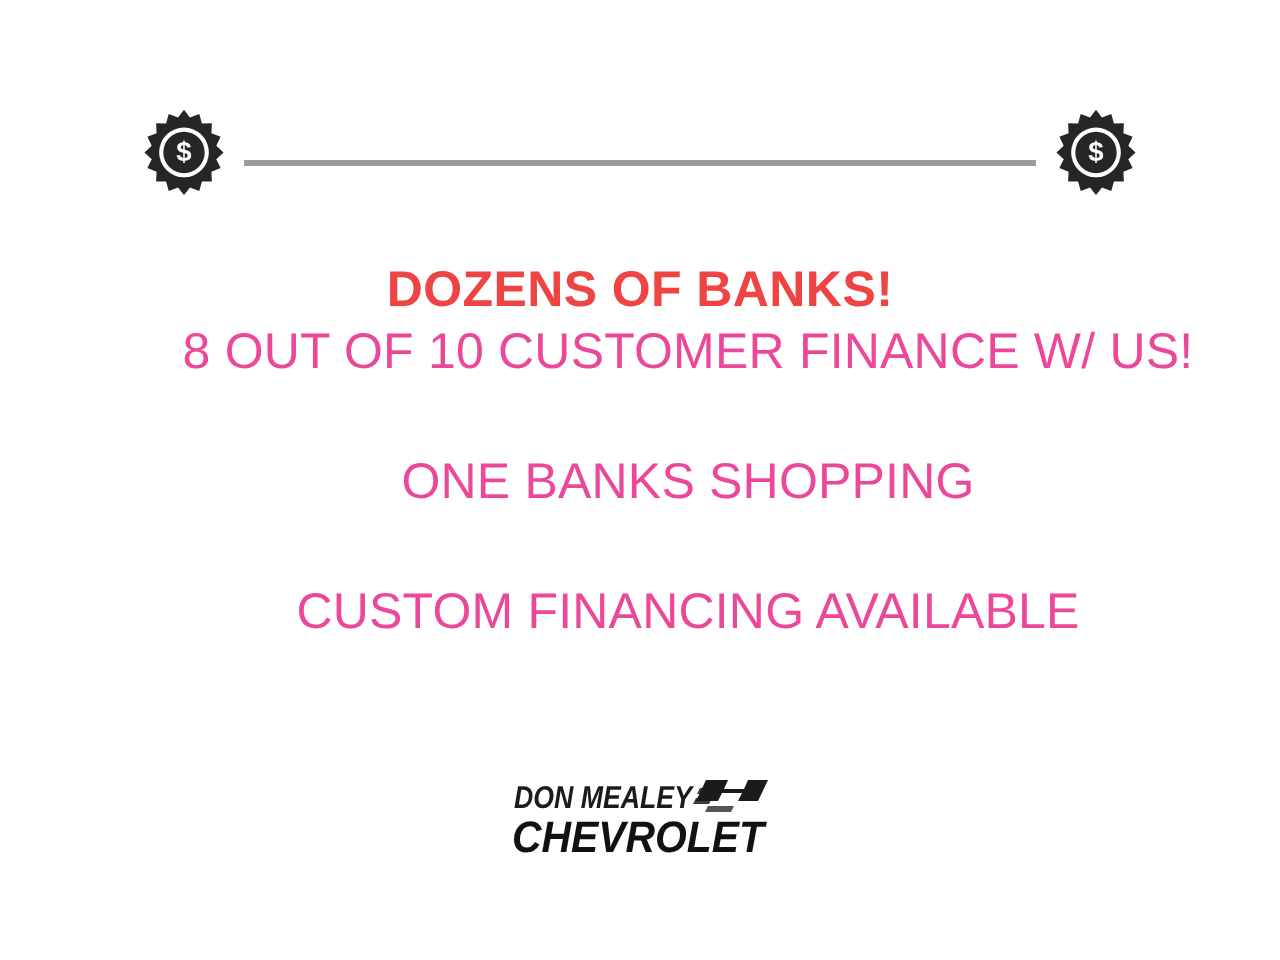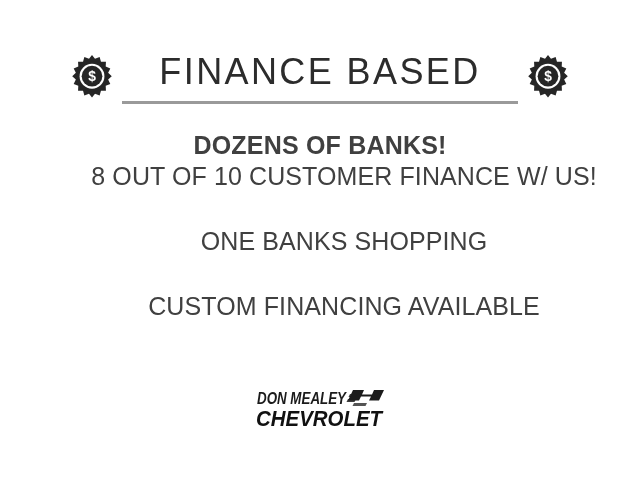--- a/index.html
+++ b/index.html
@@ -75,30 +75,30 @@
   }
   .group { margin: 0; }
   .group.g1 { margin-top: 0px; }
   .group.g2 { margin-top: 34px; }
   .group.g3 { margin-top: 34px; }
 
   .line-head {
     font-size: 25px;
     font-weight: 700;
     letter-spacing: 0.2px;
-    color: #404040;
+    color: #ef4444;
     line-height: 31px;
     white-space: nowrap;
     text-align: center;
   }
   .line-sub {
     font-size: 25px;
     font-weight: 500;
     letter-spacing: 0.1px;
-    color: #404040;
+    color: #ec4899;
     line-height: 31px;
     white-space: nowrap;
     padding-left: 48px;
   }
   .line-sub.wide {
     font-size: 25px;
     letter-spacing: 0.1px;
   }
 
   
@@ -125,21 +125,20 @@
           <path d="M50 2 L56.5 10.2 L66.6 6.4 L69.5 16.8 L80.3 16.6 L79.8 27.4 L89.8 31.3 L85.1 41.0 L93.0 48.3 L85.1 55.6 L89.8 65.3 L79.8 69.2 L80.3 80.0 L69.5 79.8 L66.6 90.2 L56.5 86.4 L50 94.6 L43.5 86.4 L33.4 90.2 L30.5 79.8 L19.7 80.0 L20.2 69.2 L10.2 65.3 L14.9 55.6 L7.0 48.3 L14.9 41.0 L10.2 31.3 L20.2 27.4 L19.7 16.6 L30.5 16.8 L33.4 6.4 L43.5 10.2 Z"></path>
           <circle cx="50" cy="48.3" r="33" fill="#262626"></circle>
           <circle cx="50" cy="48.3" r="27" fill="#ffffff"></circle>
           <circle cx="50" cy="48.3" r="22.5" fill="#262626"></circle>
         </g>
         <text x="50" y="48.3" fill="#ffffff" font-family="Liberation Sans, sans-serif" font-size="30" font-weight="bold" text-anchor="middle" dominant-baseline="central">$</text>
       </svg>
     </span>
 
     <div class="title-wrap">
-      <div class="page-title">FINANCE BASED</div>
       <div class="title-divider"></div>
     </div>
 
     <span class="icon-gear">
       <svg viewBox="0 0 100 100" xmlns="http://www.w3.org/2000/svg" aria-hidden="true">
         <g fill="#262626">
           <path d="M50 2 L56.5 10.2 L66.6 6.4 L69.5 16.8 L80.3 16.6 L79.8 27.4 L89.8 31.3 L85.1 41.0 L93.0 48.3 L85.1 55.6 L89.8 65.3 L79.8 69.2 L80.3 80.0 L69.5 79.8 L66.6 90.2 L56.5 86.4 L50 94.6 L43.5 86.4 L33.4 90.2 L30.5 79.8 L19.7 80.0 L20.2 69.2 L10.2 65.3 L14.9 55.6 L7.0 48.3 L14.9 41.0 L10.2 31.3 L20.2 27.4 L19.7 16.6 L30.5 16.8 L33.4 6.4 L43.5 10.2 Z"></path>
           <circle cx="50" cy="48.3" r="33" fill="#262626"></circle>
           <circle cx="50" cy="48.3" r="27" fill="#ffffff"></circle>
           <circle cx="50" cy="48.3" r="22.5" fill="#262626"></circle>

